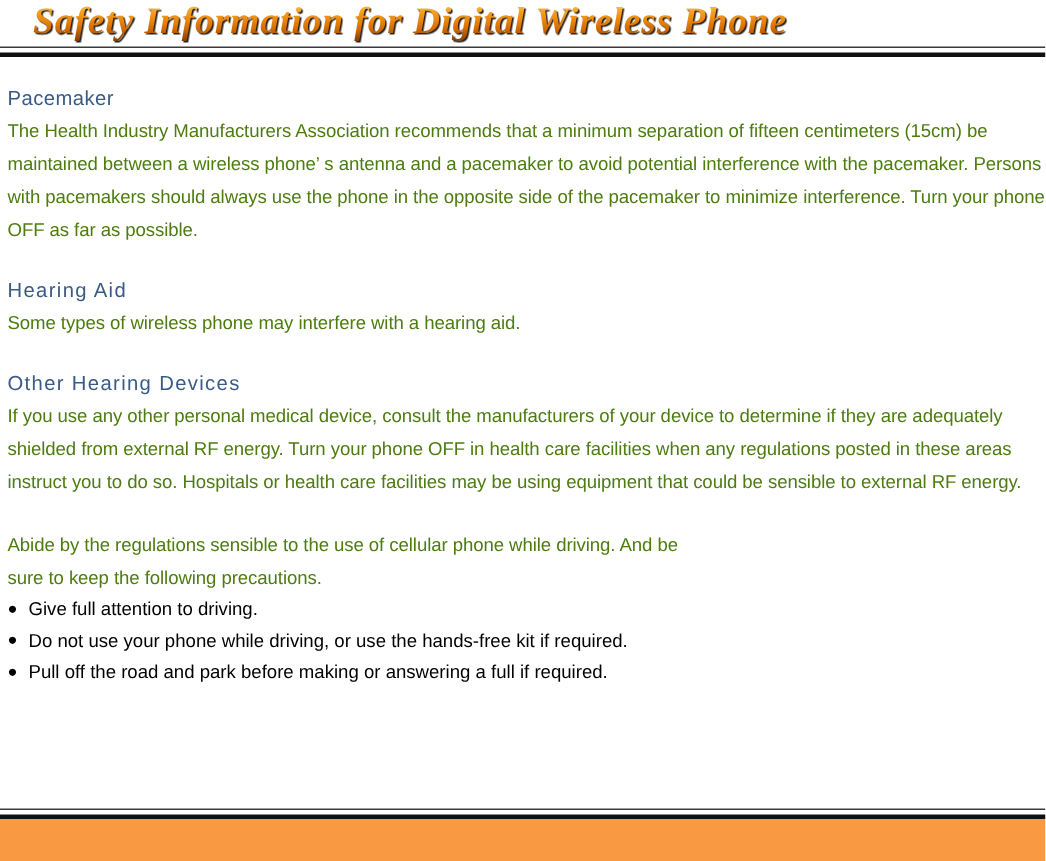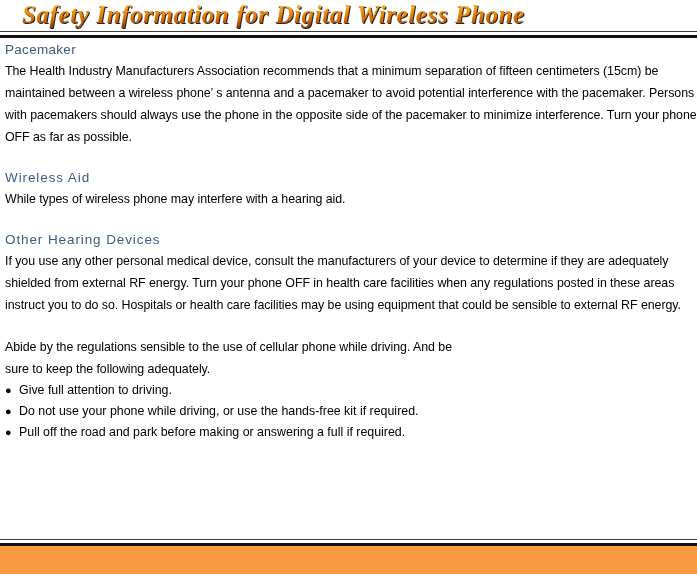--- a/index.html
+++ b/index.html
@@ -61,42 +61,42 @@
   }
   .rule-double .line-thick {
     height: 3px;
     background: #111111;
   }
 
   .top-rule { margin-top: 1px; }
 
   
   .content {
-    padding: 0 0 0 5px;
+    padding: 16px 0 0 5px;
   }
   .section { margin: 0; }
 
   h2.section-heading {
     margin: 0;
     font-family: "Liberation Sans", sans-serif;
     font-size: 13.5px;
     font-weight: normal;
     color: #3a5b86;
     letter-spacing: 0.9px;
     line-height: 20px;
   }
   h2.section-heading.tight {
     letter-spacing: 0.3px;
   }
 
   p.body-text {
     margin: 0;
     font-family: "Liberation Sans", sans-serif;
     font-size: 12.4px;
-    color: #000000;
+    color: #4d7c0f;
     line-height: 22px;
     letter-spacing: -0.05px;
     max-width: 692px;
   }
 
   .spacer-sm { height: 20px; }
   .spacer-xs { height: 2px; }
 
   ul.bullets {
     margin: 0;
@@ -149,36 +149,36 @@
   <div class="spacer-xs"></div>
 
   <div class="section">
     <h2 class="section-heading tight">Pacemaker</h2>
     <p class="body-text">The Health Industry Manufacturers Association recommends that a minimum separation of fifteen centimeters (15cm) be maintained between a wireless phone’ s antenna and a pacemaker to avoid potential interference with the pacemaker. Persons with pacemakers should always use the phone in the opposite side of the pacemaker to minimize interference. Turn your phone OFF as far as possible.</p>
   </div>
 
   <div class="spacer-sm"></div>
 
   <div class="section">
-    <h2 class="section-heading">Wireless Aid</h2>
-    <p class="body-text">While types of wireless phone may interfere with a hearing aid.</p>
+    <h2 class="section-heading">Hearing Aid</h2>
+    <p class="body-text">Some types of wireless phone may interfere with a hearing aid.</p>
   </div>
 
   <div class="spacer-sm"></div>
 
   <div class="section">
     <h2 class="section-heading">Other Hearing Devices</h2>
     <p class="body-text">If you use any other personal medical device, consult the manufacturers of your device to determine if they are adequately shielded from external RF energy. Turn your phone OFF in health care facilities when any regulations posted in these areas instruct you to do so. Hospitals or health care facilities may be using equipment that could be sensible to external RF energy.</p>
   </div>
 
   <div class="spacer-sm"></div>
 
   <div class="section">
     <p class="body-text">Abide by the regulations sensible to the use of cellular phone while driving. And be</p>
-    <p class="body-text">sure to keep the following adequately.</p>
+    <p class="body-text">sure to keep the following precautions.</p>
 
     <ul class="bullets">
       <li>
         <span class="bullet-dot">●</span>
         <span>Give full attention to driving.</span>
       </li>
       <li>
         <span class="bullet-dot">●</span>
         <span>Do not use your phone while driving, or use the hands-free kit if required.</span>
       </li>

